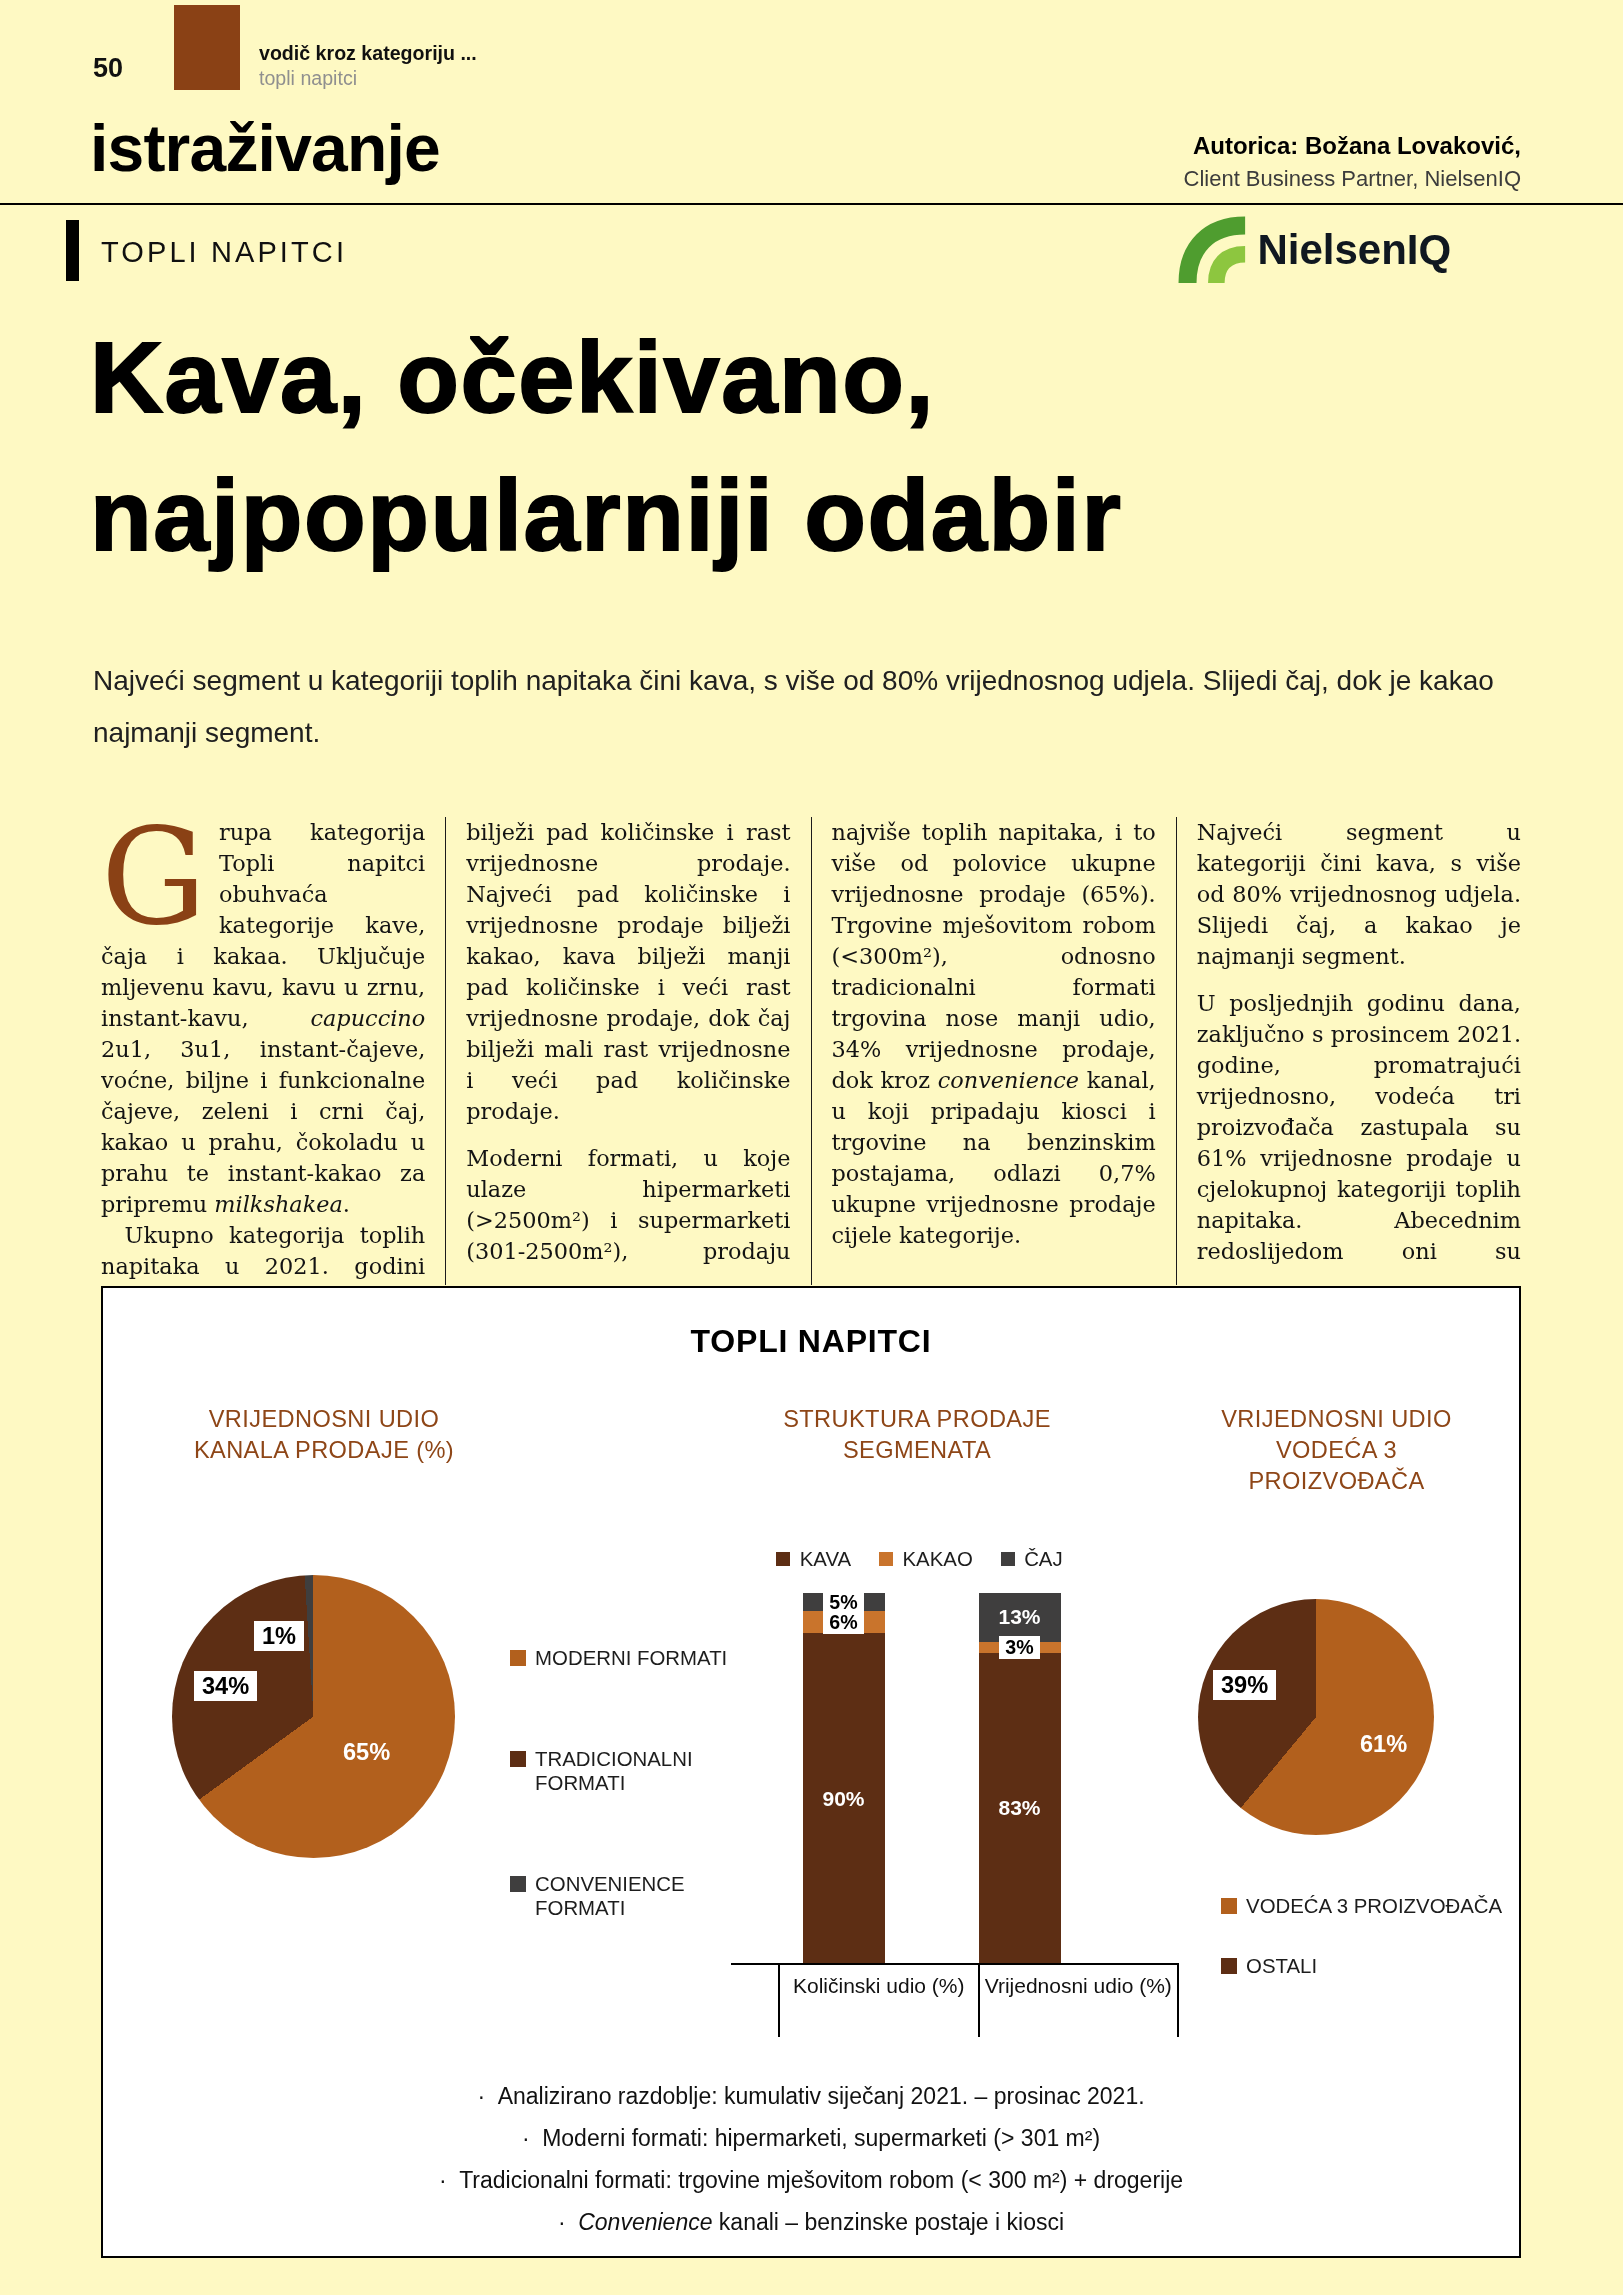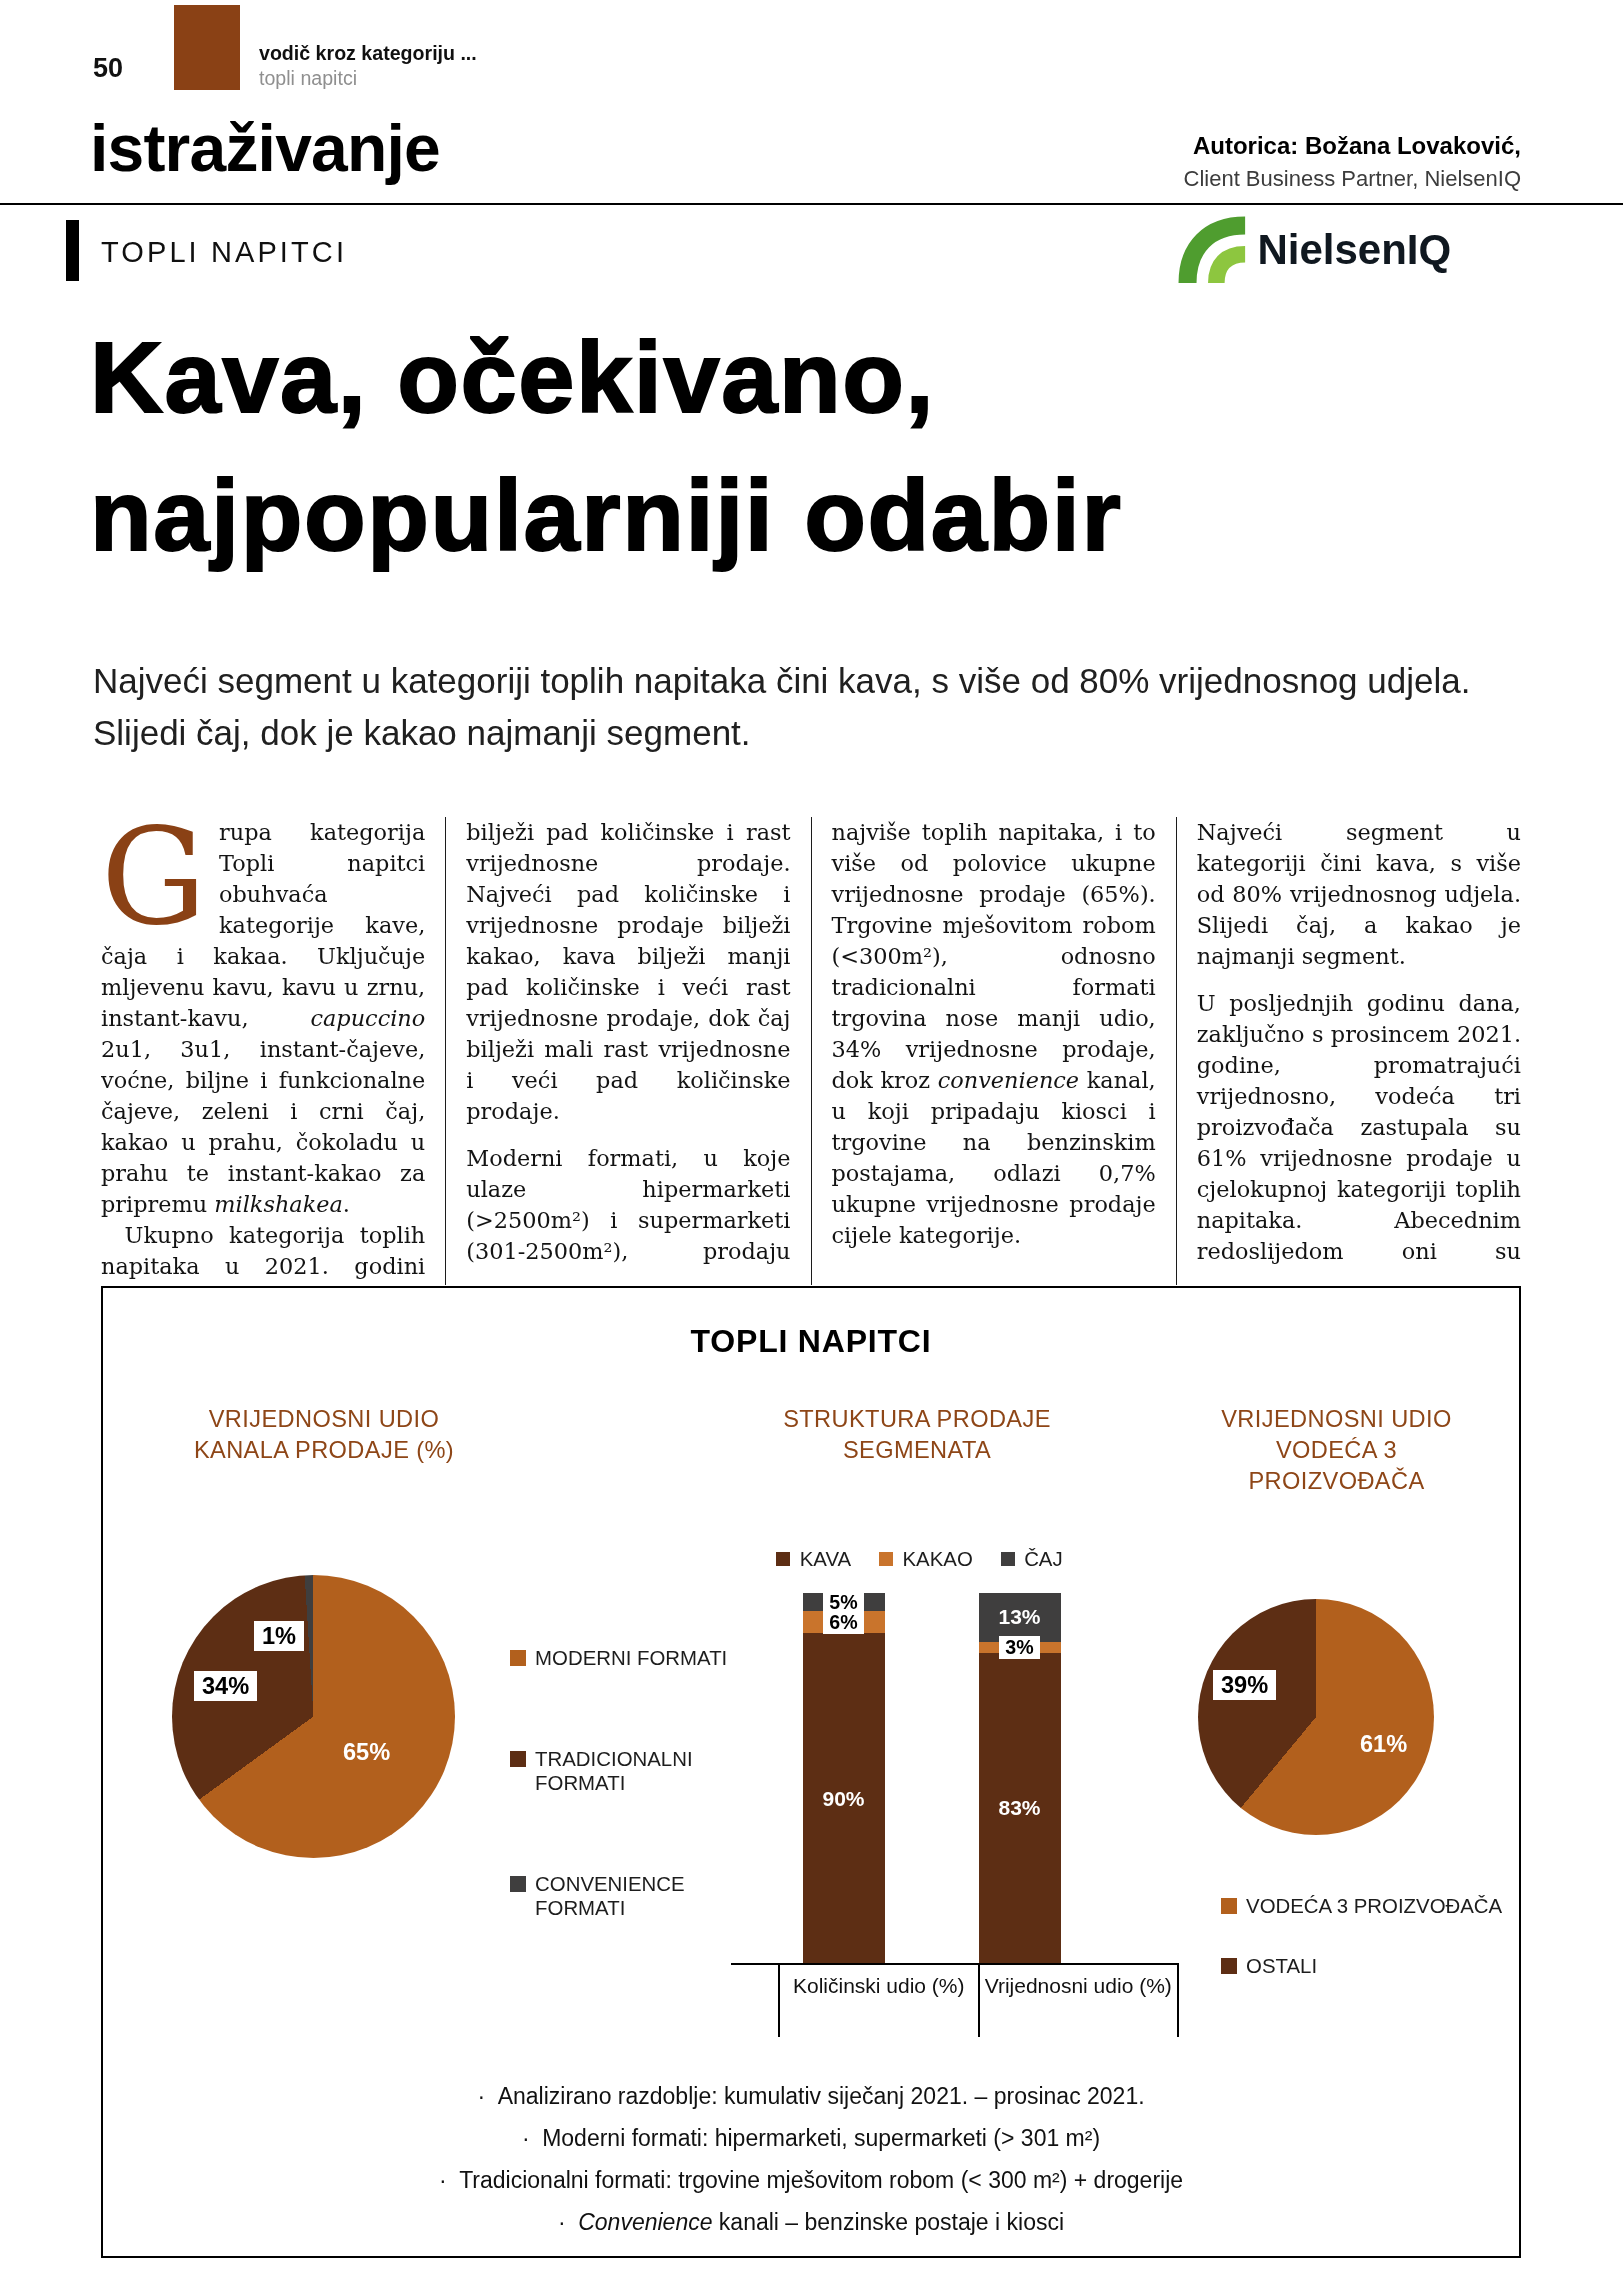--- a/index.html
+++ b/index.html
@@ -1,39 +1,39 @@
 <!DOCTYPE html>
 <html style="font-size:12.6px"><head>
 <meta charset="utf-8">
 <style>
   html,body { margin:0; padding:0; }
   body { background:#c8c0b4; }
   .page {
     position:relative; width:1623px; height:2295px;
-    background:#ffffff; overflow:hidden;
+    background:#fef9c3; overflow:hidden;
     font-family:"Liberation Sans", sans-serif; color:#111;
   }
   
   .page-num { position:absolute; left:93px; top:53px; font-size:27px; font-weight:bold; }
   .kicker-sq { position:absolute; left:174px; top:4.7px; width:66px; height:85px; }
   .kicker-text { position:absolute; left:259px; top:42px; line-height:1.2; }
   .kicker-title { font-size:19.6px; font-weight:bold; color:#101010; }
   .kicker-sub { font-size:19.6px; color:#8f8f8f; margin-top:1.6px; }
   .section-title { position:absolute; left:90px; top:110px; font-size:66px; font-weight:bold; letter-spacing:-0.8px; color:#000; }
   .author { position:absolute; right:102px; top:132px; text-align:right; }
   .author-1 { font-size:24px; font-weight:bold; color:#000; }
   .author-2 { font-size:22px; color:#3c3c3c; margin-top:6.3px; }
   .rule { position:absolute; left:0; top:203px; width:100%; height:2.4px; background:#000; }
   .cat-bar { position:absolute; left:66px; top:220px; width:13.4px; height:61px; background:#000; }
   .category-label { position:absolute; left:101px; top:236px; font-size:29px; letter-spacing:3.1px; color:#101010; }
   .logo { position:absolute; left:1176px; top:214px; display:flex; align-items:center; gap:9.4px; }
   .logo-text { font-size:42px; font-weight:bold; color:#101820; }
   
   .big-title { position:absolute; left:90px; top:308px; font-size:101px; line-height:138px; font-weight:bold; letter-spacing:1.6px; color:#000; -webkit-text-stroke:2px #000; }
-  .lead { position:absolute; left:93px; top:655px; width:1425px; font-size:35px; line-height:52px; color:#202020; }
+  .lead { position:absolute; left:93px; top:655px; width:1425px; font-size:28px; line-height:52px; color:#202020; }
   
   .article {
     position:absolute; left:101px; top:817px; width:1420px; height:468px;
     column-count:4; column-gap:41px; column-rule:1.6px solid #1c1c1c; column-fill:auto;
     font-family:"DejaVu Serif", serif; font-size:22.4px; line-height:31px;
     text-align:justify; color:#131313; overflow:hidden;
   }
   .article p { margin:0; }
   .article p.indent { text-indent:23.6px; }
   .article p.gap { margin-top:15.7px; }

